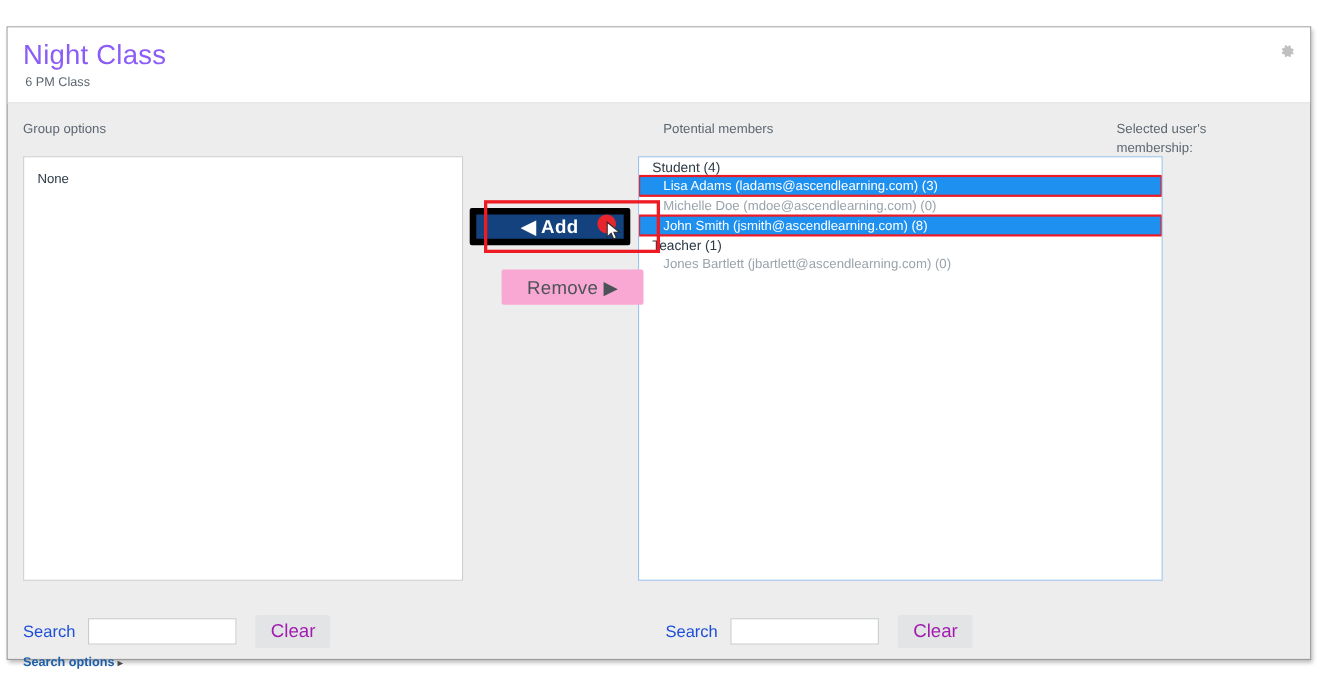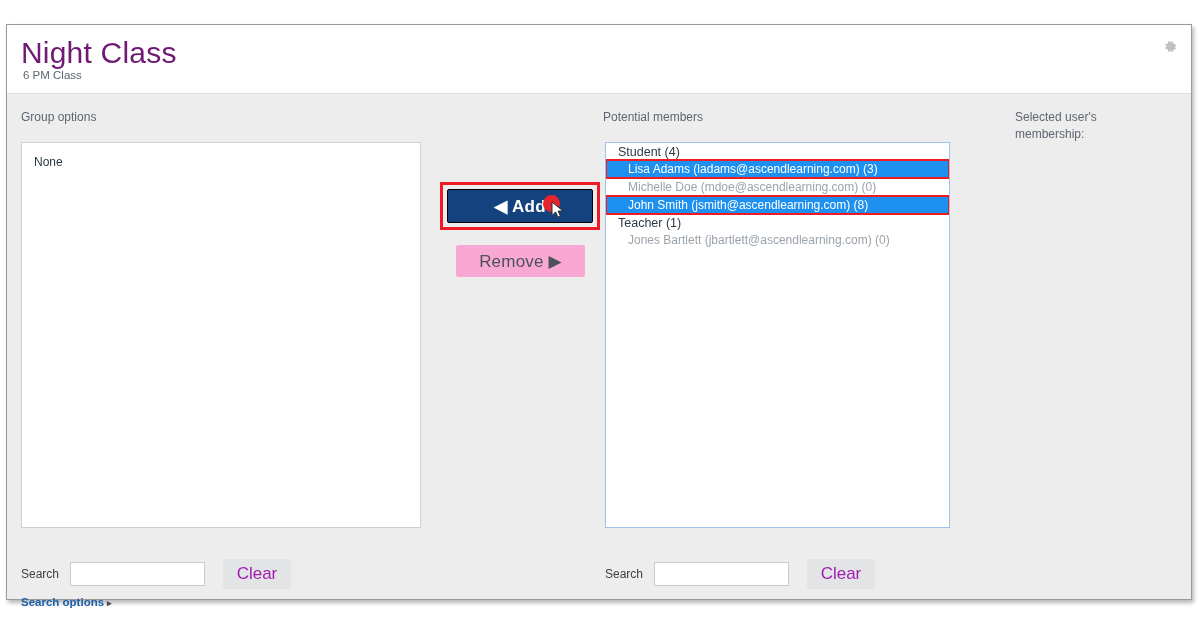--- a/index.html
+++ b/index.html
@@ -31,23 +31,23 @@
     width: 100%;
     height: 69px;
     background: #ffffff;
     border-bottom: 1px solid #dddddd;
     box-sizing: border-box;
   }
   #page-title {
     position: absolute;
     left: 14px;
     top: 11px;
-    font-size: 30px;
+    font-size: 25px;
     font-weight: 400;
-    color: #701a75;
+    color: #8b5cf6;
     letter-spacing: 0.2px;
   }
   #page-subtitle {
     position: absolute;
     left: 16px;
     top: 44px;
     font-size: 11.5px;
     color: #5b6570;
   }
   #gear-button {
@@ -83,23 +83,23 @@
     overflow: hidden;
   }
   #group-members-list {
     left: 14px;
     top: 117px;
     width: 400px;
     height: 386px;
     border: 1px solid #cfcfcf;
   }
   #potential-members-list {
-    left: 598px;
+    left: 573px;
     top: 117px;
-    width: 345px;
+    width: 477px;
     height: 386px;
     border: 1px solid #9dc3ea;
   }
 
   .empty-text {
     margin: 12px 0 0 12px;
     font-size: 12px;
     color: #2b3a46;
   }
 
@@ -123,27 +123,27 @@
   }
   .opt-item.annotated {
     outline: 2px solid #ee1b24;
     outline-offset: -1px;
     position: relative;
   }
 
   
   #add-button {
     position: absolute;
-    left: 440px;
+    left: 420px;
     top: 164px;
     width: 146px;
     height: 34px;
     background: #14427e;
     color: #ffffff;
-    border: 1px solid #000000;
+    border: 6px solid #000000;
     border-radius: 2px;
     font-size: 17px;
     font-weight: bold;
     cursor: pointer;
     box-sizing: border-box;
     display: flex;
     align-items: center;
     justify-content: center;
     letter-spacing: 0.3px;
   }
@@ -198,22 +198,22 @@
     top: 6px;
   }
 
   
   .search-row { position: absolute; }
   #left-search-row { left: 14px; top: 534px; }
   #right-search-row { left: 598px; top: 534px; }
 
   .search-label {
     display: inline-block;
-    font-size: 12px;
-    color: #404040;
+    font-size: 15px;
+    color: #1d4ed8;
     vertical-align: middle;
   }
   .search-input {
     display: inline-block;
     width: 135px;
     height: 24px;
     margin-left: 7px;
     background: #ffffff;
     border: 1px solid #c8ccd0;
     box-sizing: border-box;

